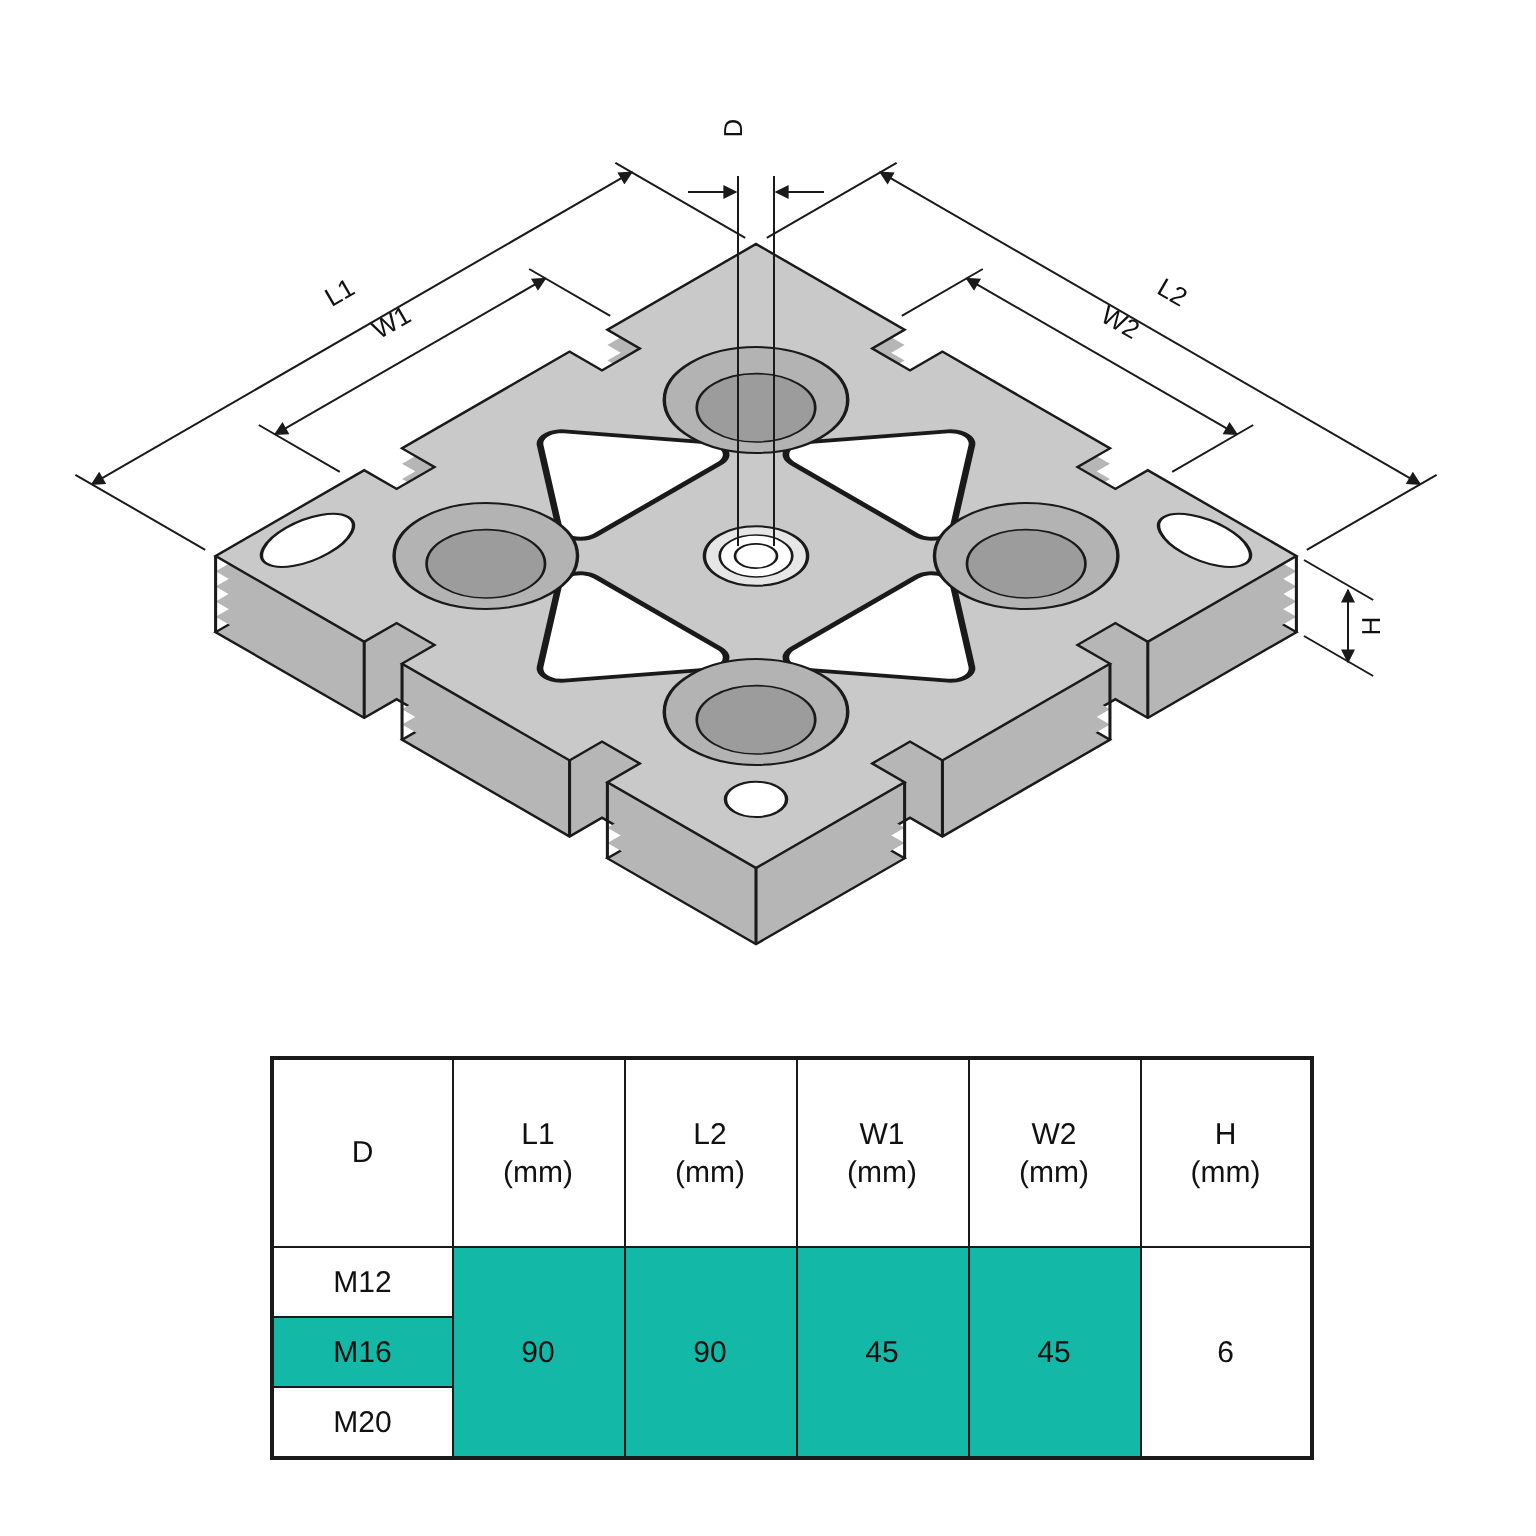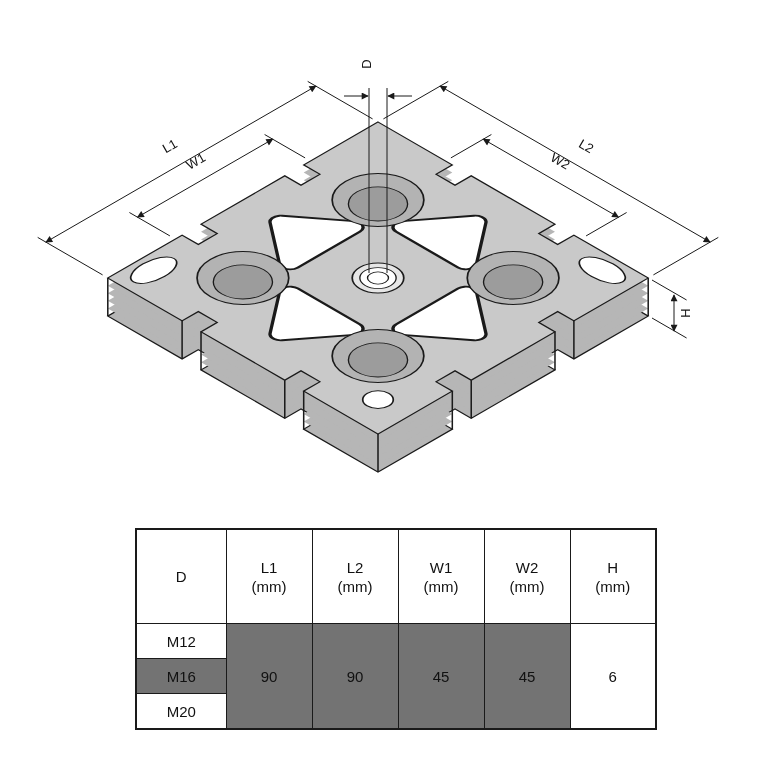--- a/index.html
+++ b/index.html
@@ -17,21 +17,21 @@
     border:2px solid #1a1a1a;background:#fff;
   }
   .dim-table th,.dim-table td{
     border:1px solid #1a1a1a;text-align:center;vertical-align:middle;
     font-weight:normal;font-size:15px;padding:0;
   }
   .dim-table th{height:93px;}
   .dim-table tbody td{height:34px;}
   .dim-table .unit{display:block;margin-top:2px;}
   .dim-table .unit:empty{display:none;}
-  .gray{background:#737373;}
+  .gray{background:#14b8a6;}
 </style>
 </head>
 <body>
 
 <div class="stage">
 
   <svg width="768" height="505" viewBox="0 0 768 505">
     <defs>
       <path id="plate-outline" d="M0 0 L55 0 L55 12 L69 12 L69 0 L131 0 L131 12 L145 12 L145 0 L200 0
         L200 55 L188 55 L188 69 L200 69 L200 131 L188 131 L188 145 L200 145 L200 200

